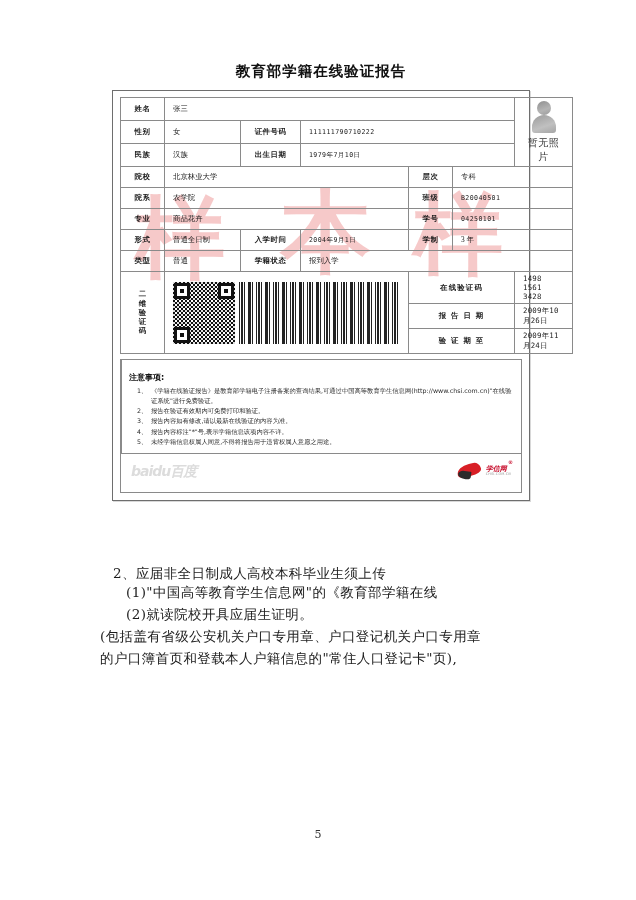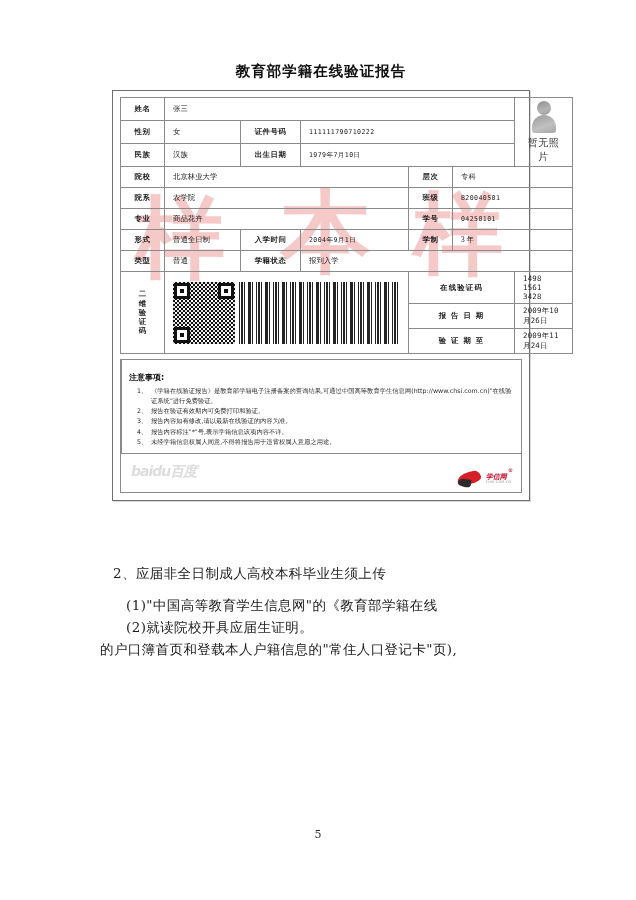--- a/index.html
+++ b/index.html
@@ -217,21 +217,21 @@
     background: #fff;
     font-style: italic;
   }
   .baidu-wm {
     position: absolute; left: 10px; top: 10px;
     font-family: "DejaVu Sans", sans-serif;
     font-size: 14px; font-weight: bold;
     color: #dcdcdc; letter-spacing: -1px;
   }
   .chsi-logo {
-    position: absolute; right: 10px; top: 18px;
+    position: absolute; right: 10px; top: 10px;
     display: flex; align-items: center; gap: 3px;
   }
   .chsi-bird {
     width: 26px; height: 17px; position: relative;
   }
   .chsi-bird .wing {
     position: absolute; left: 0; top: 1px;
     width: 24px; height: 12px;
     background: #d81f26;
     border-radius: 60% 30% 50% 20% / 80% 60% 40% 30%;
@@ -261,21 +261,21 @@
     font-family: "DejaVu Serif", "Liberation Serif", serif;
     color: #1b1b1b;
   }
   .para {
     font-size: 13.5px;
     line-height: 1.25;
     margin: 0 0 7px 0;
     letter-spacing: .4px;
   }
   .para.indent { text-indent: 26px; }
-  .para.heading { text-indent: 13px; margin-bottom: 15px; }
+  .para.heading { text-indent: 13px; margin-bottom: 2px; }
   .para.cont { text-indent: 0; }
   .para.tight { margin-bottom: 5px; }
 
   .page-num {
     position: absolute;
     left: 0; right: 0;
     top: 828px;
     text-align: center;
     font-family: "DejaVu Serif", serif;
     font-size: 11px;
@@ -443,16 +443,17 @@
       </div>
     </div>
 
   </div>
 </div>
 
 <div class="body-text">
   <p class="para heading">2、应届非全日制成人高校本科毕业生须上传</p>
   <p class="para indent tight">(1)"中国高等教育学生信息网"的《教育部学籍在线</p>
   <p class="para indent tight">(2)就读院校开具应届生证明。</p>
+  <p class="para cont tight">(包括盖有省级公安机关户口专用章、户口登记机关户口专用章</p>
   <p class="para cont">的户口簿首页和登载本人户籍信息的"常住人口登记卡"页),</p>
 </div>
 
 <div class="page-num">5</div>
 
 </body></html>

